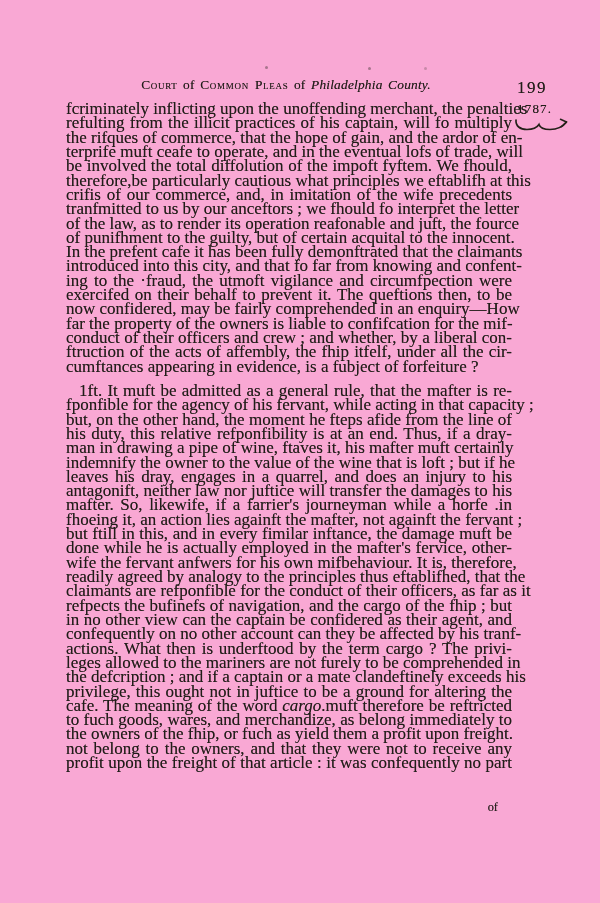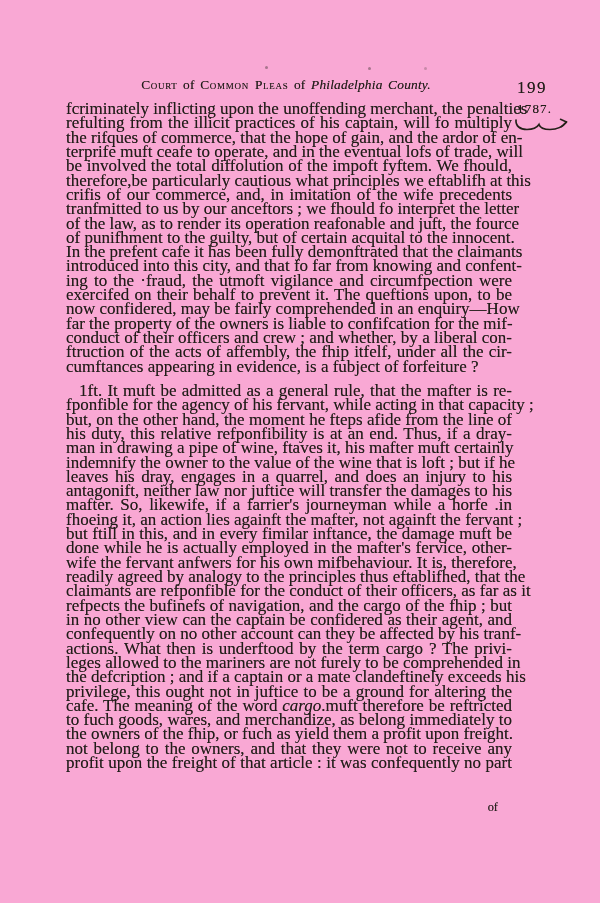--- a/index.html
+++ b/index.html
@@ -86,21 +86,21 @@
         <div class="line"><span>terprife muft ceafe to operate, and in the eventual lofs of trade, will</span></div>
         <div class="line"><span>be involved the total diffolution of the impoft fyftem. We fhould,</span></div>
         <div class="line"><span>therefore,be particularly cautious what principles we eftablifh at this</span></div>
         <div class="line"><span>crifis of our commerce, and, in imitation of the wife precedents</span></div>
         <div class="line"><span>tranfmitted to us by our anceftors ; we fhould fo interpret the letter</span></div>
         <div class="line"><span>of the law, as to render its operation reafonable and juft, the fource</span></div>
         <div class="line"><span>of punifhment to the guilty, but of certain acquital to the innocent.</span></div>
         <div class="line"><span>In the prefent cafe it has been fully demonftrated that the claimants</span></div>
         <div class="line"><span>introduced into this city, and that fo far from knowing and confent-</span></div>
         <div class="line"><span>ing to the ·fraud, the utmoft vigilance and circumfpection were</span></div>
-        <div class="line"><span>exercifed on their behalf to prevent it. The queftions upon, to be</span></div>
+        <div class="line"><span>exercifed on their behalf to prevent it. The queftions then, to be</span></div>
         <div class="line"><span>now confidered, may be fairly comprehended in an enquiry—How</span></div>
         <div class="line"><span>far the property of the owners is liable to confifcation for the mif-</span></div>
         <div class="line"><span>conduct of their officers and crew ; and whether, by a liberal con-</span></div>
         <div class="line"><span>ftruction of the acts of affembly, the fhip itfelf, under all the cir-</span></div>
         <div class="line end"><span>cumftances appearing in evidence, is a fubject of forfeiture ?</span></div>
       </div>
       <div class="para p2">
         <div class="line indent"><span>1ft. It muft be admitted as a general rule, that the mafter is re-</span></div>
         <div class="line"><span>fponfible for the agency of his fervant, while acting in that capacity ;</span></div>
         <div class="line"><span>but, on the other hand, the moment he fteps afide from the line of</span></div>

